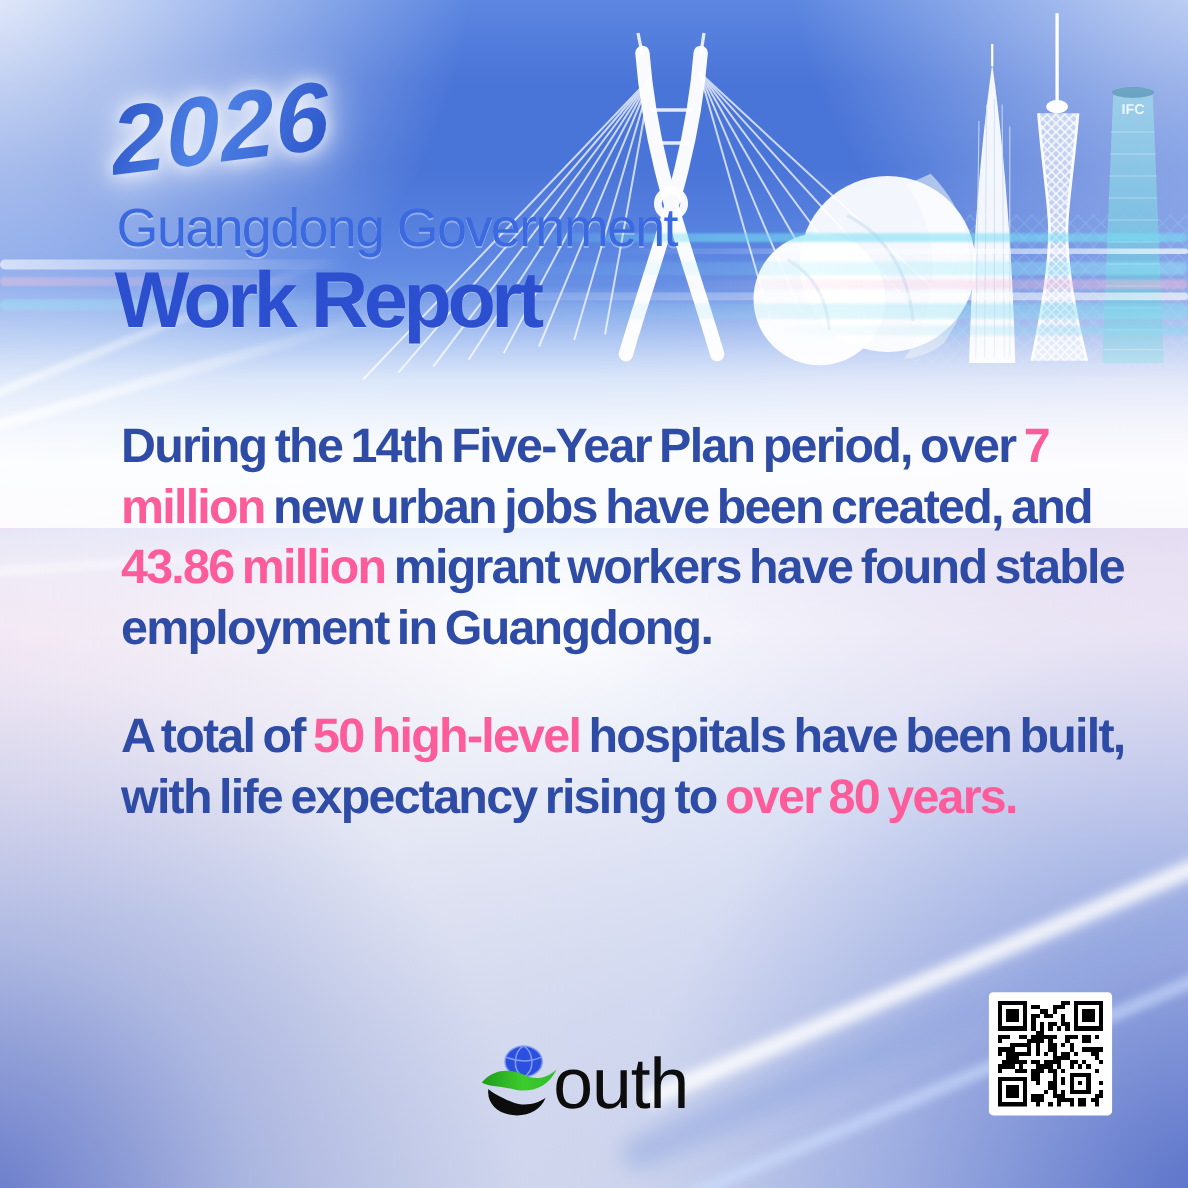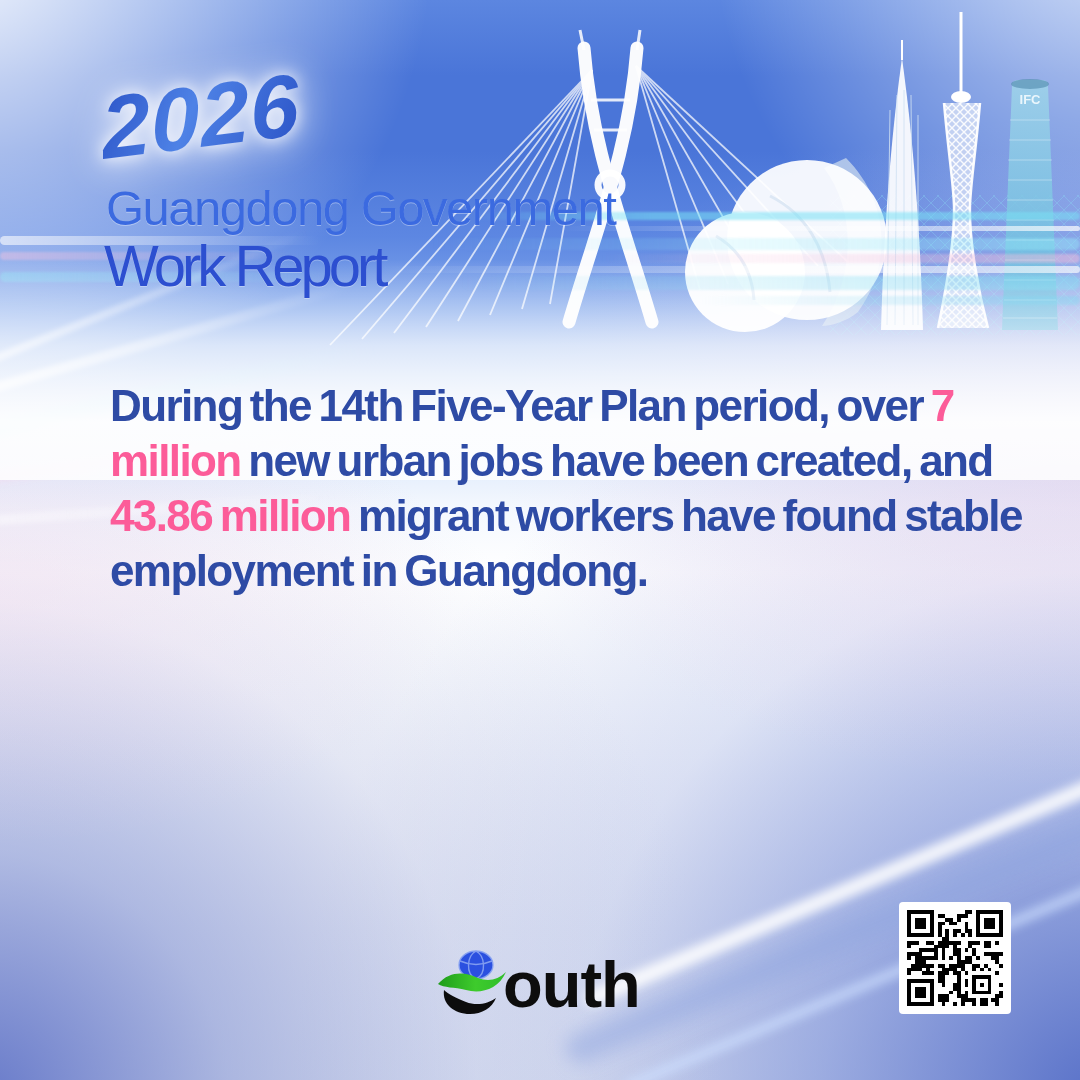--- a/index.html
+++ b/index.html
@@ -48,31 +48,31 @@
   
   .year-wrap{position:absolute;left:104px;top:78px;filter:drop-shadow(0 0 8px rgba(255,255,255,.95)) drop-shadow(0 3px 18px rgba(255,255,255,.8));}
   .year{
     font-size:88px;font-weight:bold;font-style:italic;letter-spacing:1px;
     transform:rotate(-7deg) skewX(-4deg);transform-origin:left bottom;width:max-content;
     background:linear-gradient(115deg,#2a52c6 0%,#4e82e6 45%,#2a52c6 100%);
     -webkit-background-clip:text;background-clip:text;color:transparent;
   }
   .subtitle{position:absolute;left:106px;top:180px;font-size:49px;font-weight:normal;letter-spacing:-1.5px;color:#3b6ae0;
     text-shadow:0 1px 0 rgba(255,255,255,.35);}
-  .title{position:absolute;left:104px;top:232px;font-size:58px;font-weight:normal;letter-spacing:-4px;color:#2c4fd0;
+  .title{position:absolute;left:104px;top:232px;font-size:72px;font-weight:bold;letter-spacing:-4px;color:#2c4fd0;
     text-shadow:0 1px 0 rgba(255,255,255,.3);}
   
   .body-copy{position:absolute;left:110px;top:378px;width:915px;}
   .para{margin:0 0 44px 0;font-size:44px;font-weight:bold;line-height:1.25;
     letter-spacing:-1.6px;word-spacing:-3px;color:#2e4ba5;}
   .para .hl{color:#fc5c99;}
   
   .logo{position:absolute;left:436px;top:946px;display:flex;align-items:flex-end;height:72px;}
   .logo-s{width:72px;height:72px;display:block;}
-  .logo-text{font-size:65px;font-weight:bold;color:#0d0d0d;letter-spacing:-1px;line-height:66px;margin-left:-5px;margin-top:40px;}
+  .logo-text{font-size:65px;font-weight:normal;color:#0d0d0d;letter-spacing:-1px;line-height:66px;margin-left:-5px;margin-top:40px;}
   .qr{position:absolute;left:899px;top:902px;width:112px;height:112px;background:#ffffff;border-radius:4px;
     padding:8px;box-sizing:border-box;}
   .qr svg{width:100%;height:100%;display:block;}
 </style>
 </head>
 <body>
 
 <div class="poster">
 
   <div class="bg-base"></div>
@@ -198,20 +198,21 @@
   <div class="streak bstreak3"></div>
 
   <div class="year-wrap">
     <div class="year">2026</div>
   </div>
   <div class="subtitle">Guangdong Government</div>
   <div class="title">Work Report</div>
 
   <div class="body-copy">
     <p class="para"><span>During the 14th Five-Year Plan period, over </span><span class="hl">7 million</span><span> new urban jobs have been created, and </span><span class="hl">43.86 million</span><span> migrant workers have found stable employment in Guangdong.</span></p>
+    <p class="para"><span>A total of </span><span class="hl">50 high-level</span><span> hospitals have been built, with life expectancy rising to </span><span class="hl">over 80 years.</span></p>
   </div>
 
   <div class="logo">
     <svg class="logo-s" viewBox="0 0 72 72">
       <defs>
         <linearGradient id="greenGrad" x1="0" y1="0" x2="1" y2="0">
           <stop offset="0" stop-color="#1f9c1c"></stop>
             <stop offset="0.55" stop-color="#3ecb2c"></stop>
             <stop offset="1" stop-color="#2fbe2a"></stop>
         </linearGradient>

